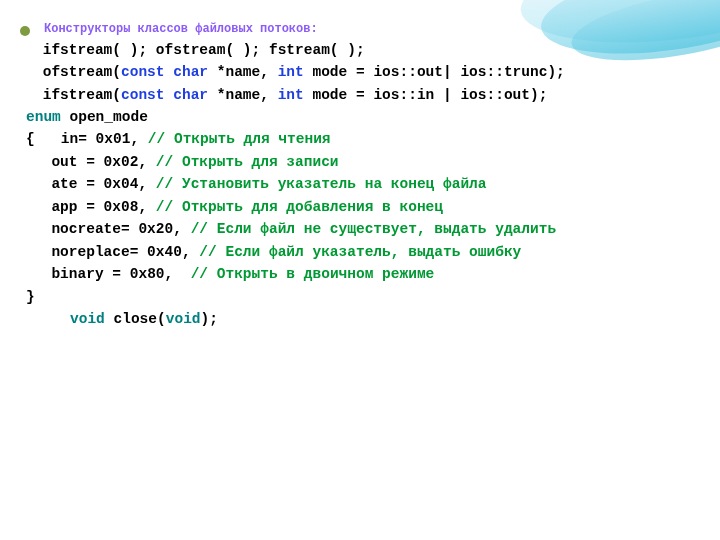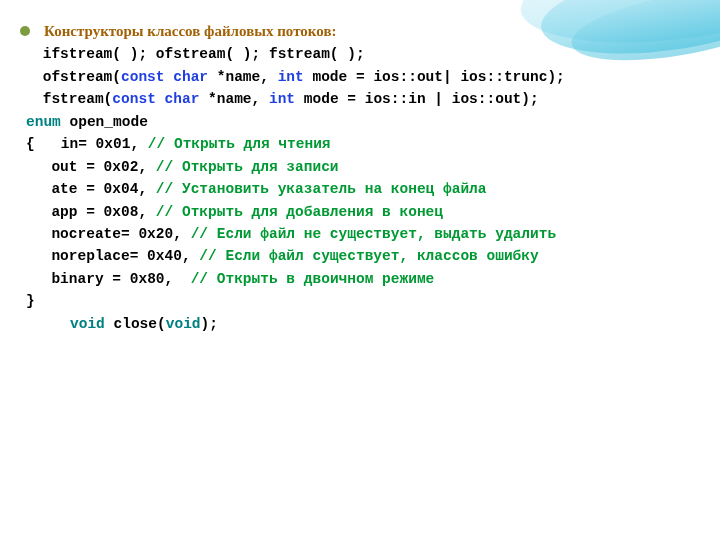--- a/index.html
+++ b/index.html
@@ -59,24 +59,24 @@
   }
   .bullet {
     width: 10px;
     height: 10px;
     border-radius: 50%;
     background: #7e9b3f;
     flex: 0 0 auto;
     margin-top: 6px;
   }
   .heading {
-    font-family: Liberation Serif, serif;
-    color: #a16207;
+    font-family: Liberation Mono, monospace;
+    color: #8b5cf6;
     font-weight: bold;
-    font-size: 15px;
+    font-size: 12px;
   }
   .mono { font-family: "Courier New", monospace; color: #000; }
   .kw-blue { color: #1f3fe0; }
   .kw-teal { color: #008080; }
   .kw-green { color: #009933; text-align: center; }
   .indent1 { padding-left: 16px; }
   .indent2 { padding-left: 52px; }
   .line { white-space: pre; }
 </style>
 </head>
@@ -93,36 +93,36 @@
   <div class="bullet-row">
     <div class="bullet"></div>
     <div class="heading">Конструкторы классов файловых потоков:</div>
   </div>
 
   <div class="mono line indent1"> ifstream( ); ofstream( ); fstream( );</div>
 
 
   <div class="mono line indent1"><span> ofstream(</span><span class="kw-blue">const char</span><span> *name, </span><span class="kw-blue">int</span><span> mode = ios::out| ios::trunc);</span></div>
 
-  <div class="mono line indent1"><span> fstream(</span><span class="kw-blue">const char</span><span> *name, </span><span class="kw-blue">int</span><span> mode = ios::in | ios::out);</span></div>
+  <div class="mono line indent1"><span> ifstream(</span><span class="kw-blue">const char</span><span> *name, </span><span class="kw-blue">int</span><span> mode = ios::in | ios::out);</span></div>
 
   <div class="mono line" style="padding-left:8px"><span class="kw-teal">enum</span><span> open_mode</span></div>
 
   <div class="mono line" style="padding-left:8px"><span>{   </span><span>in</span><span>= 0x01, </span><span class="kw-green">// Открыть для чтения</span></div>
 
   <div class="mono line indent1"><span>  out </span><span>= 0x02, </span><span class="kw-green">// Открыть для записи</span></div>
 
   <div class="mono line indent1"><span>  ate </span><span>= 0x04, </span><span class="kw-green">// Установить указатель на конец файла</span></div>
 
   <div class="mono line indent1"><span>  app </span><span>= 0x08, </span><span class="kw-green">// Открыть для добавления в конец</span></div>
 
 
   <div class="mono line indent1"><span>  nocreate</span><span>= 0x20, </span><span class="kw-green">// Если файл не существует, выдать удалить</span></div>
 
-  <div class="mono line indent1"><span>  noreplace</span><span>= 0x40, </span><span class="kw-green">// Если файл существует, классов ошибку</span></div>
+  <div class="mono line indent1"><span>  noreplace</span><span>= 0x40, </span><span class="kw-green">// Если файл указатель, выдать ошибку</span></div>
 
   <div class="mono line indent1"><span>  binary </span><span>= 0x80,  </span><span class="kw-green">// Открыть в двоичном режиме</span></div>
 
   <div class="mono line" style="padding-left:8px">}</div>
 
 
 
   <div class="mono line indent2"><span class="kw-teal">void</span><span> close(</span><span class="kw-teal">void</span><span>);</span></div>
 
 </div>

